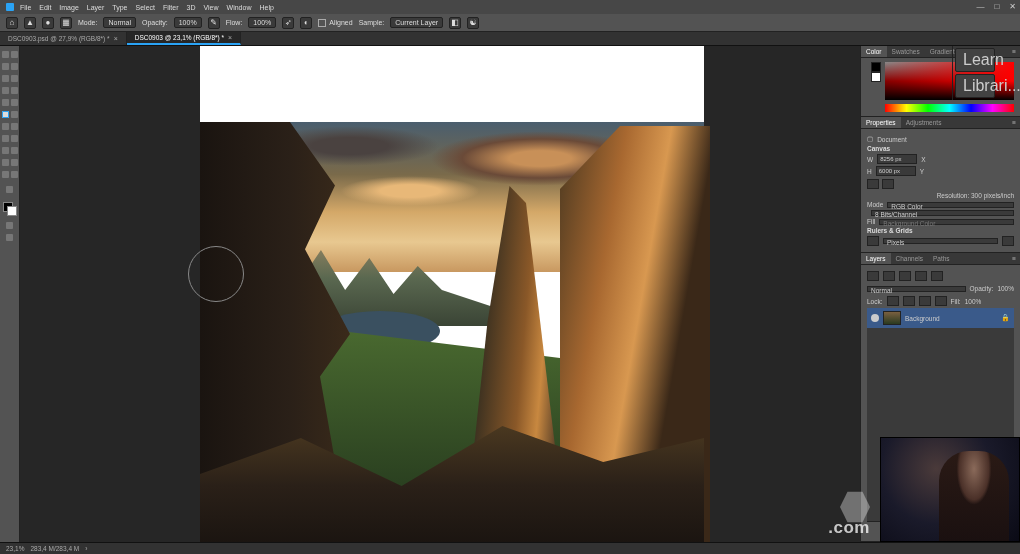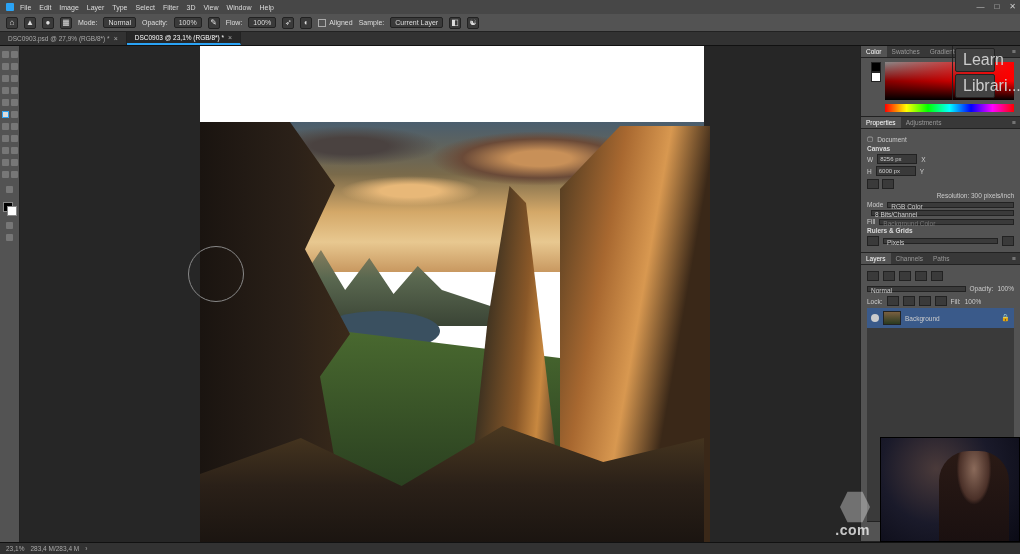--- a/index.html
+++ b/index.html
@@ -83,21 +83,21 @@
   .status{height:12px;background:#323232;border-top:1px solid #111;font-size:6.5px;color:#aaa;display:flex;align-items:center;padding:0 6px;gap:6px;}
 
   
   .webcam{position:absolute;right:0;bottom:12px;width:140px;height:105px;background:radial-gradient(circle at 40% 30%,#4a3a3a 0%,#1a1a2a 50%,#0a0a15 100%);border:1px solid #000;}
   .person{position:absolute;right:10px;bottom:0;width:70px;height:90px;background:radial-gradient(ellipse at 50% 20%,#8a6a5a 0%,#4a3028 30%,transparent 35%),linear-gradient(#2a1a15,#1a1010);border-radius:30px 30px 0 0;}
 
   
   .wm{position:absolute;right:150px;bottom:30px;font-size:22px;font-weight:600;color:rgba(255,255,255,.75);display:flex;align-items:center;gap:4px;letter-spacing:.5px;}
   .wm .hex{width:30px;height:34px;position:relative;}
   .wm .hex::before{content:"";position:absolute;inset:0;background:rgba(255,255,255,.35);clip-path:polygon(25% 5%,75% 5%,100% 50%,75% 95%,25% 95%,0 50%);}
-  .wm .sub{position:absolute;right:0;bottom:-14px;font-size:14px;}
+  .wm .sub{position:absolute;right:0;bottom:-14px;font-size:17px;}
 </style>
 </head>
 <body>
 
 <div class="menubar">
   <div class="logo"></div>
   <span class="item">File</span>
   <span class="item">Edit</span>
   <span class="item">Image</span>
   <span class="item">Layer</span>

